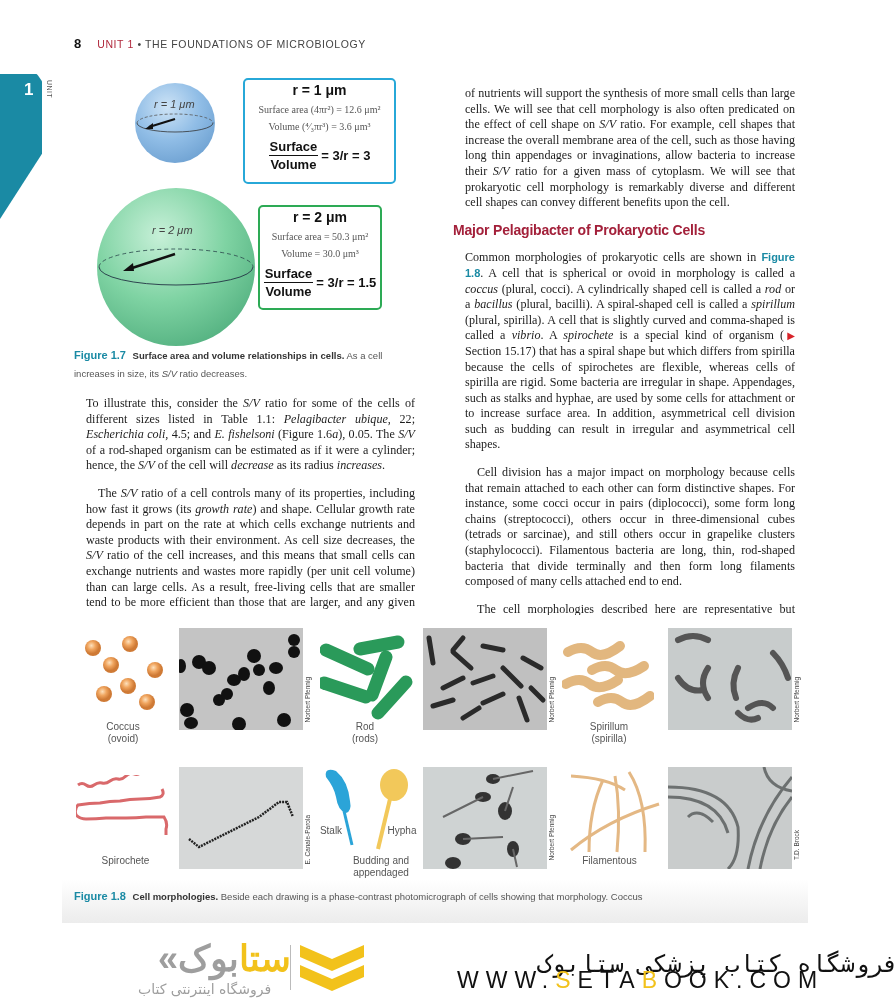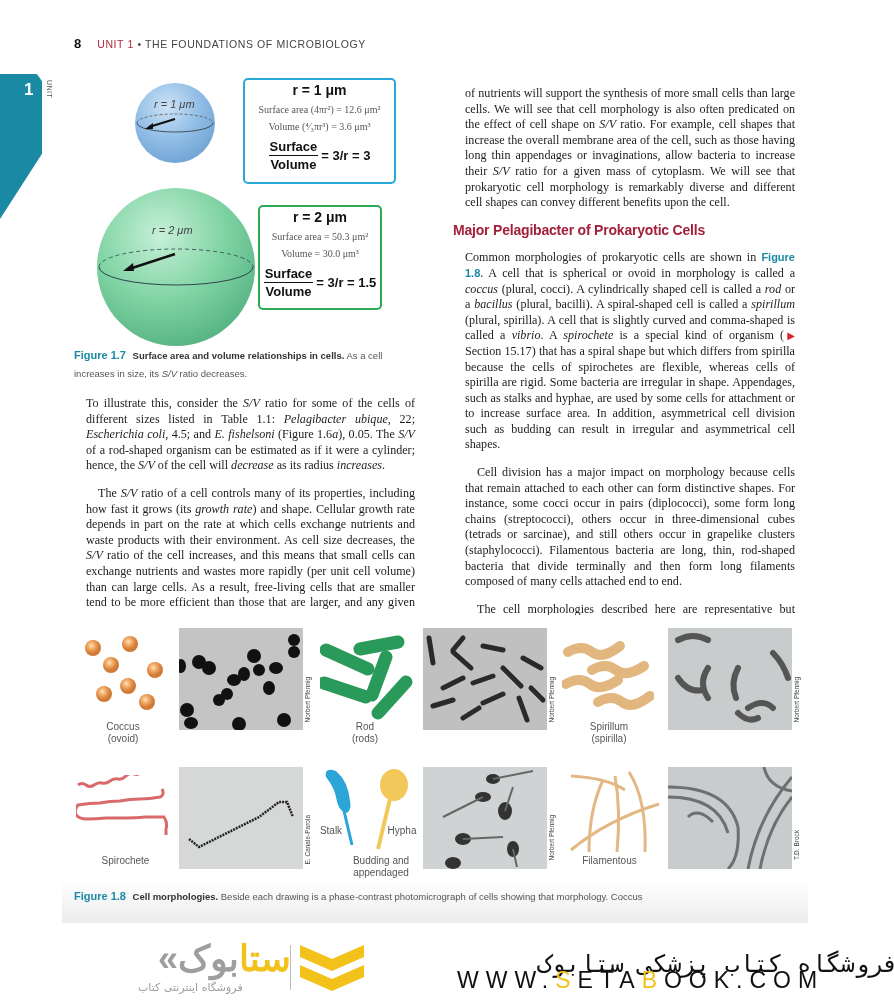--- a/index.html
+++ b/index.html
@@ -53,21 +53,21 @@
   .credit { position: absolute; font-family: "Liberation Sans", sans-serif; font-size: 6.5px; color: #444; writing-mode: vertical-rl; transform: rotate(180deg); white-space: nowrap; }
   .fig18-caption { left: 74px; top: 887px; width: 730px; }
 
   
   .wm { position: absolute; left: 0; top: 935px; width: 894px; height: 69px; background: #fff; }
   .wm-fa { position: absolute; left: 537px; top: 940px; font-family: Liberation Mono, monospace; font-size: 24px; color: #111; direction: rtl; white-space: nowrap; margin-top: 10px; }
   .wm-url { position: absolute; left: 457px; top: 967px; font-family: "Liberation Sans", sans-serif; font-size: 23px; letter-spacing: 7px; color: #111; white-space: nowrap; }
   .wm-url .hl { color: #f2c21b; }
   .wm-logo-text { position: absolute; left: 116px; top: 938px; font-family: "Liberation Sans", sans-serif; font-weight: bold; font-size: 36px; color: #9e9e9e; white-space: nowrap; letter-spacing: -1px; margin-left: 42px; }
   .wm-logo-text .yel { color: #f2c21b; }
-  .wm-sub { position: absolute; left: 138px; top: 981px; font-family: "DejaVu Sans", sans-serif; font-size: 11px; color: #9e9e9e; direction: rtl; white-space: nowrap; }
+  .wm-sub { position: absolute; left: 138px; top: 981px; font-family: "DejaVu Sans", sans-serif; font-size: 14px; color: #9e9e9e; direction: rtl; white-space: nowrap; }
   .wm-divider { position: absolute; left: 290px; top: 945px; width: 1px; height: 45px; background: #bbb; }
   .wm-chevron { position: absolute; left: 300px; top: 945px; }
 </style>
 </head>
 <body>
 
 <div class="running-head">
   <span class="pnum">8</span><span class="unit">UNIT 1</span><span> • </span><span>THE FOUNDATIONS OF MICROBIOLOGY</span>
 </div>
 

